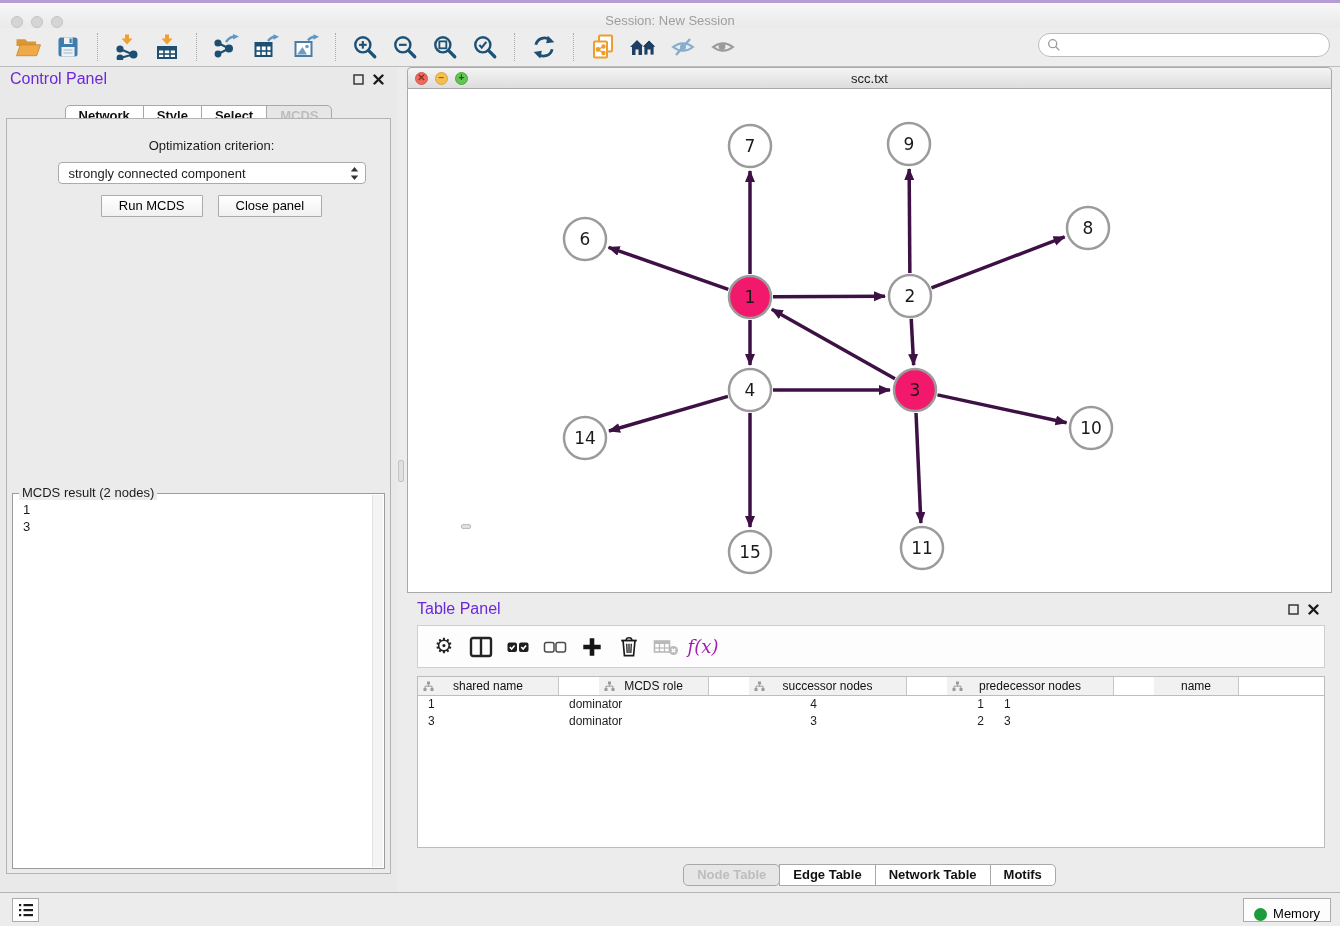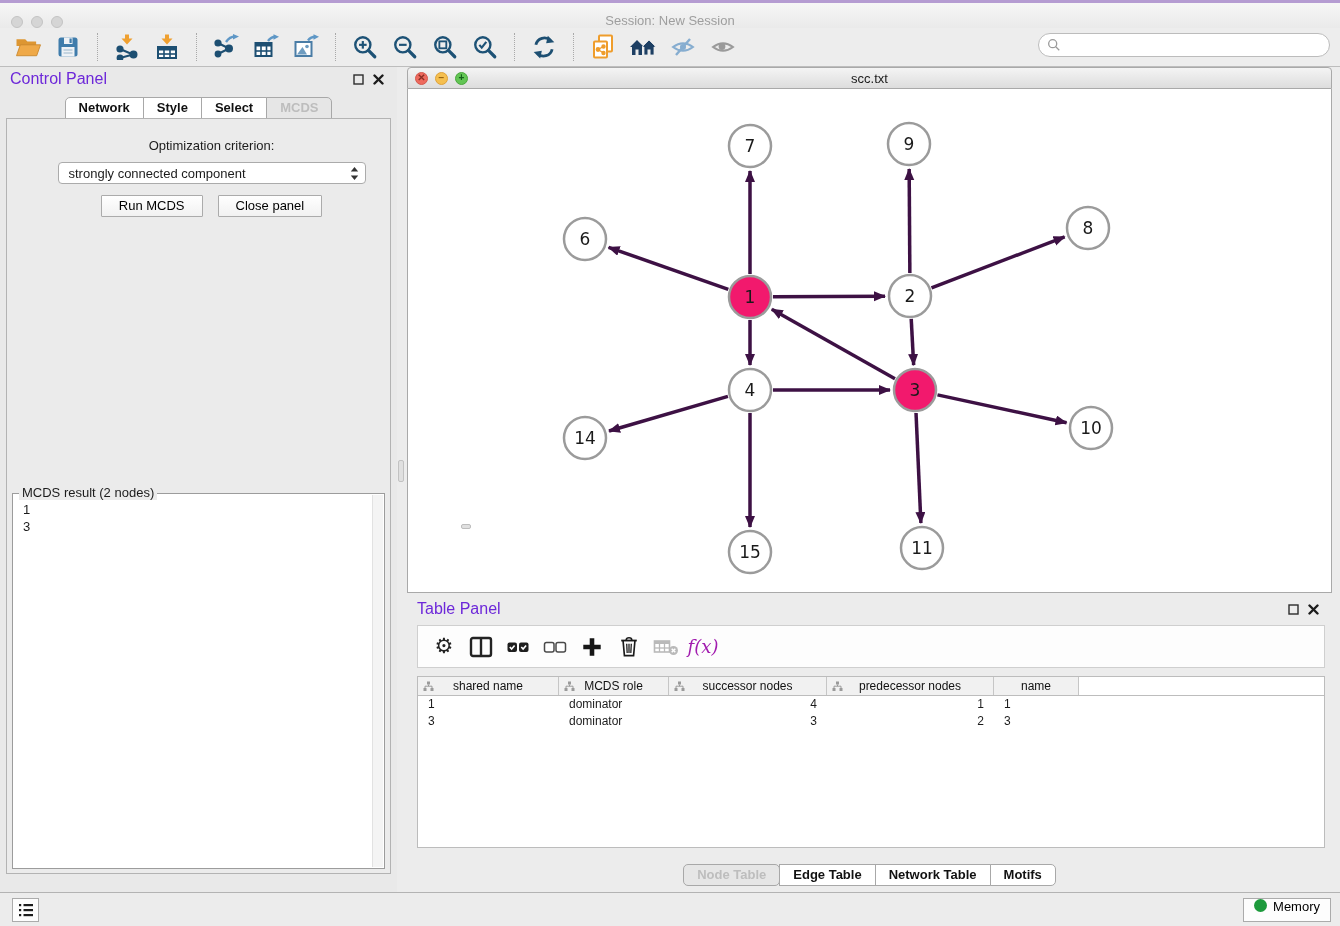--- a/index.html
+++ b/index.html
@@ -23,21 +23,21 @@
     border:1px solid #bcbcbc; border-radius:12px; display:flex; align-items:center; padding-left:8px; }
   .searchbox input { border:none; outline:none; flex:1; height:18px; font-size:13px; background:transparent; margin-left:4px; }
 
   
   .control-panel { position:absolute; left:0; top:67px; width:397px; bottom:34px; background:#e9e9e9; }
   .panel-head { height:24px; display:flex; align-items:center; padding:0 10px; }
   .panel-head .ptitle { font-size:16px; color:#6d28d9; }
   .panel-head .spacer { flex:1; }
   .phbtn { width:18px; height:18px; display:flex; align-items:center; justify-content:center; margin-left:2px; }
 
-  .cp-tabs { display:flex; justify-content:center; margin-top:6px; height:37px; }
+  .cp-tabs { display:flex; justify-content:center; margin-top:6px; height:37px;align-items:center; }
   .tab { font-size:13px; font-weight:600; color:#111; background:#fff; border:1px solid #a8a8a8;
     padding:2px 13px; margin-left:-1px; line-height:15px; }
   .tab:first-child { border-radius:5px 0 0 5px; margin-left:0; }
   .cp-tabs .tab:last-child, .bottom-tabs .tab:last-child { border-radius:0 5px 5px 0; }
   .tab.sel { background:#e6e6e6; color:#bdbdbd; border-radius:5px; position:relative; }
 
   .cp-content { position:absolute; left:6px; right:6px; top:51px; bottom:18px;
     background:#ebebeb; border:1px solid #b3b3b3;padding-left:26px; }
   .opt-label { text-align:center; margin-top:19px; font-size:13px; }
   .criterion { width:308px; height:22px; margin:9px auto 0; background:#fff; border:1px solid #ababab;
@@ -73,36 +73,36 @@
 
   
   .table-panel { position:absolute; left:407px; right:8px; top:597px; bottom:34px; }
   .tp-toolbar { position:absolute; left:10px; right:7px; top:28px; height:43px; background:#fdfdfd;
     border:1px solid #cfcfcf; display:flex; align-items:center; padding-left:11px; }
   .tpbtn { width:30px; height:34px; display:flex; align-items:center; justify-content:center; margin-right:7px; background:transparent; border:none; }
   .gear-glyph { font-family:"DejaVu Sans", sans-serif; font-size:21px; color:#232323; line-height:1; }
   .fx-glyph { font-family:"DejaVu Serif", serif; font-style:italic; font-size:18px; color:#a21caf; }
 
   .tp-table { position:absolute; left:10px; right:7px; top:79px; height:172px; background:#fff; border:1px solid #bcbcbc; }
-  .thead { display:flex; height:19px; border-bottom:1px solid #bdbdbd; font-size:12px; }
+  .thead { display:flex; height:19px; border-bottom:1px solid #bdbdbd; font-size:12px;gap:40px; }
   .th { position:relative; background:#f1f1f1; border-right:1px solid #c6c6c6; display:flex; align-items:center; justify-content:center; }
   .th .hlabel { font-size:12px; color:#111; }
   .th .tree { position:absolute; left:5px; top:4px; }
   .tr { display:flex; height:17px; font-size:12px; align-items:center; }
   .td { height:17px; line-height:17px; overflow:hidden; }
   .c0 { width:141px; } .c1 { width:110px; } .c2 { width:158px; } .c3 { width:167px; } .c4 { width:85px; }
   .td.c0,.td.c1,.td.c4 { text-align:left; padding-left:10px; }
   .td.c2,.td.c3 { text-align:right; padding-right:10px; }
   .bottom-tabs { position:absolute; left:0; right:0; bottom:6px; display:flex; justify-content:center; height:22px; }
 
   
   .statusbar { position:absolute; left:0; right:0; bottom:0; height:34px; background:#ececec; border-top:1px solid #b3b3b3; }
   .list-btn { position:absolute; left:12px; top:5px; width:27px; height:24px; background:#fdfdfd; border:1px solid #ababab; display:flex; align-items:center; justify-content:center; }
   .memory-btn { position:absolute; right:9px; top:5px; height:24px; background:#fdfdfd; border:1px solid #ababab;
-    display:flex; align-items:flex-start; padding:0 10px; font-size:13px; gap:6px; }
+    display:flex; align-items:flex-end; padding:0 10px; font-size:13px; gap:6px; }
   .mem-dot { width:13px; height:13px; border-radius:50%; background:#1d9a3c; }
 </style>
 </head>
 <body>
 
 <div class="purple-strip"></div>
 <div class="titlebar">
   <div class="lights">
     <span class="light"></span>
     <span class="light"></span>

